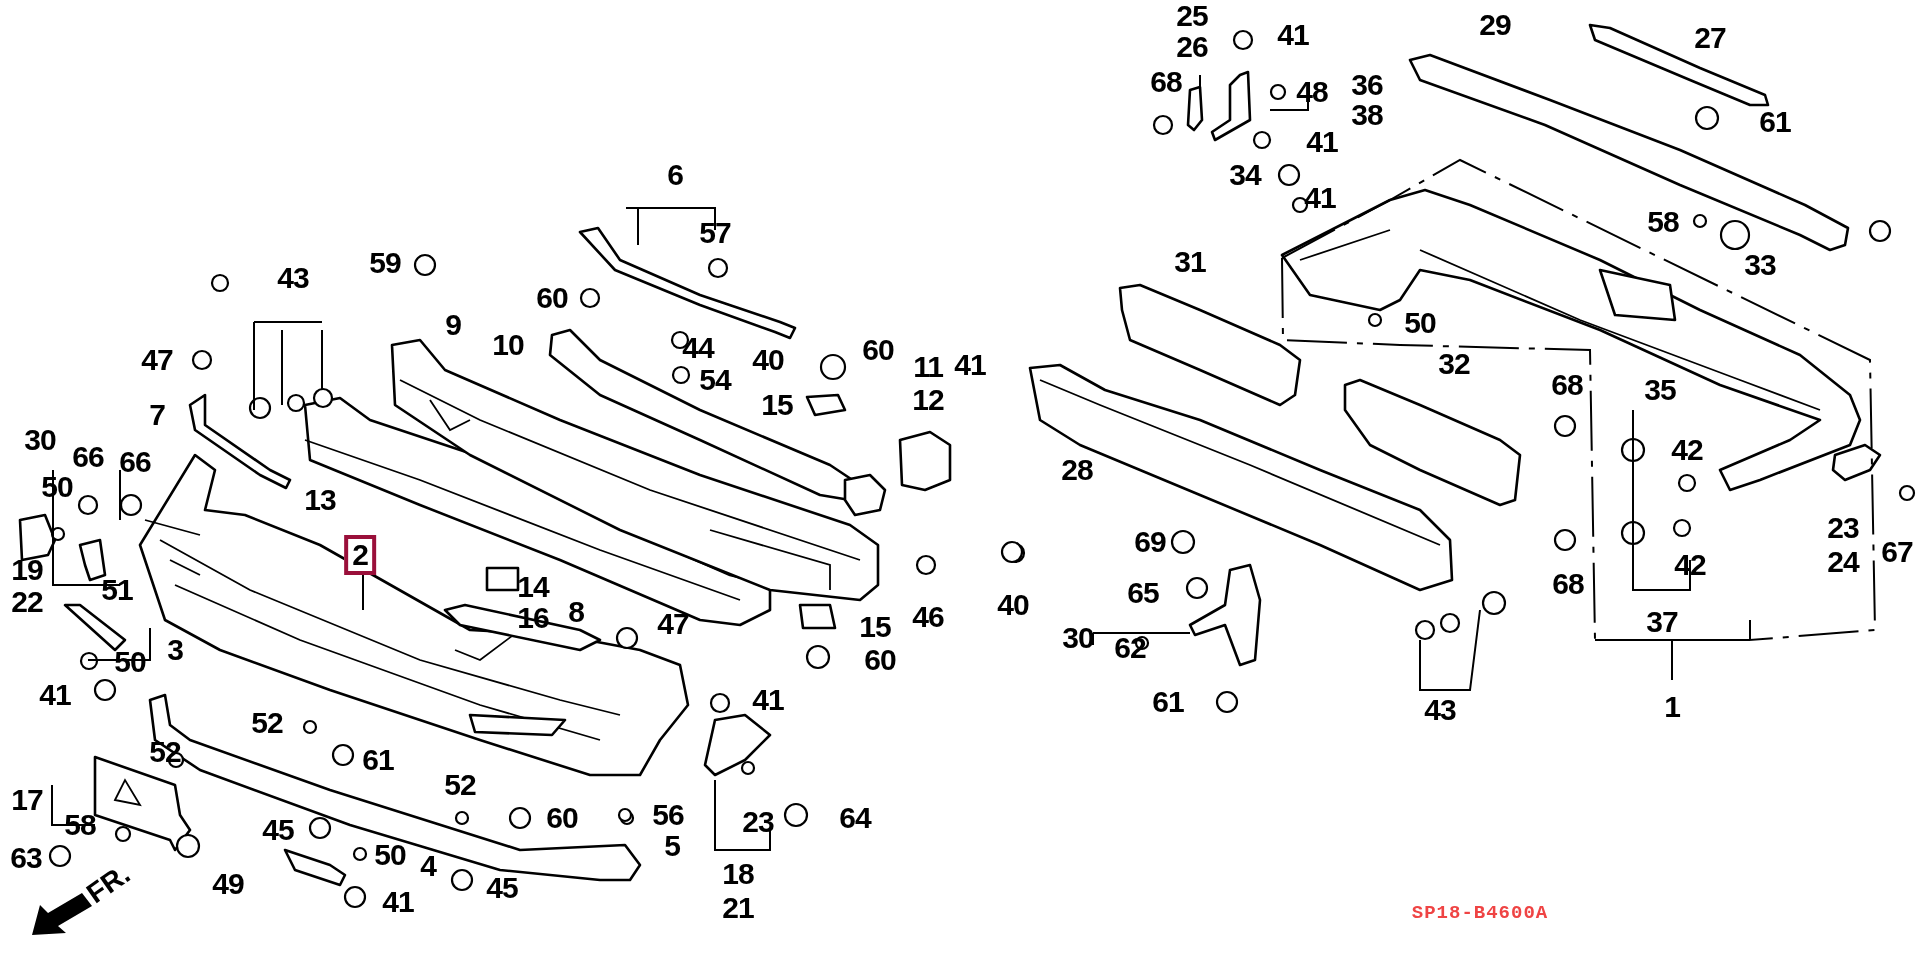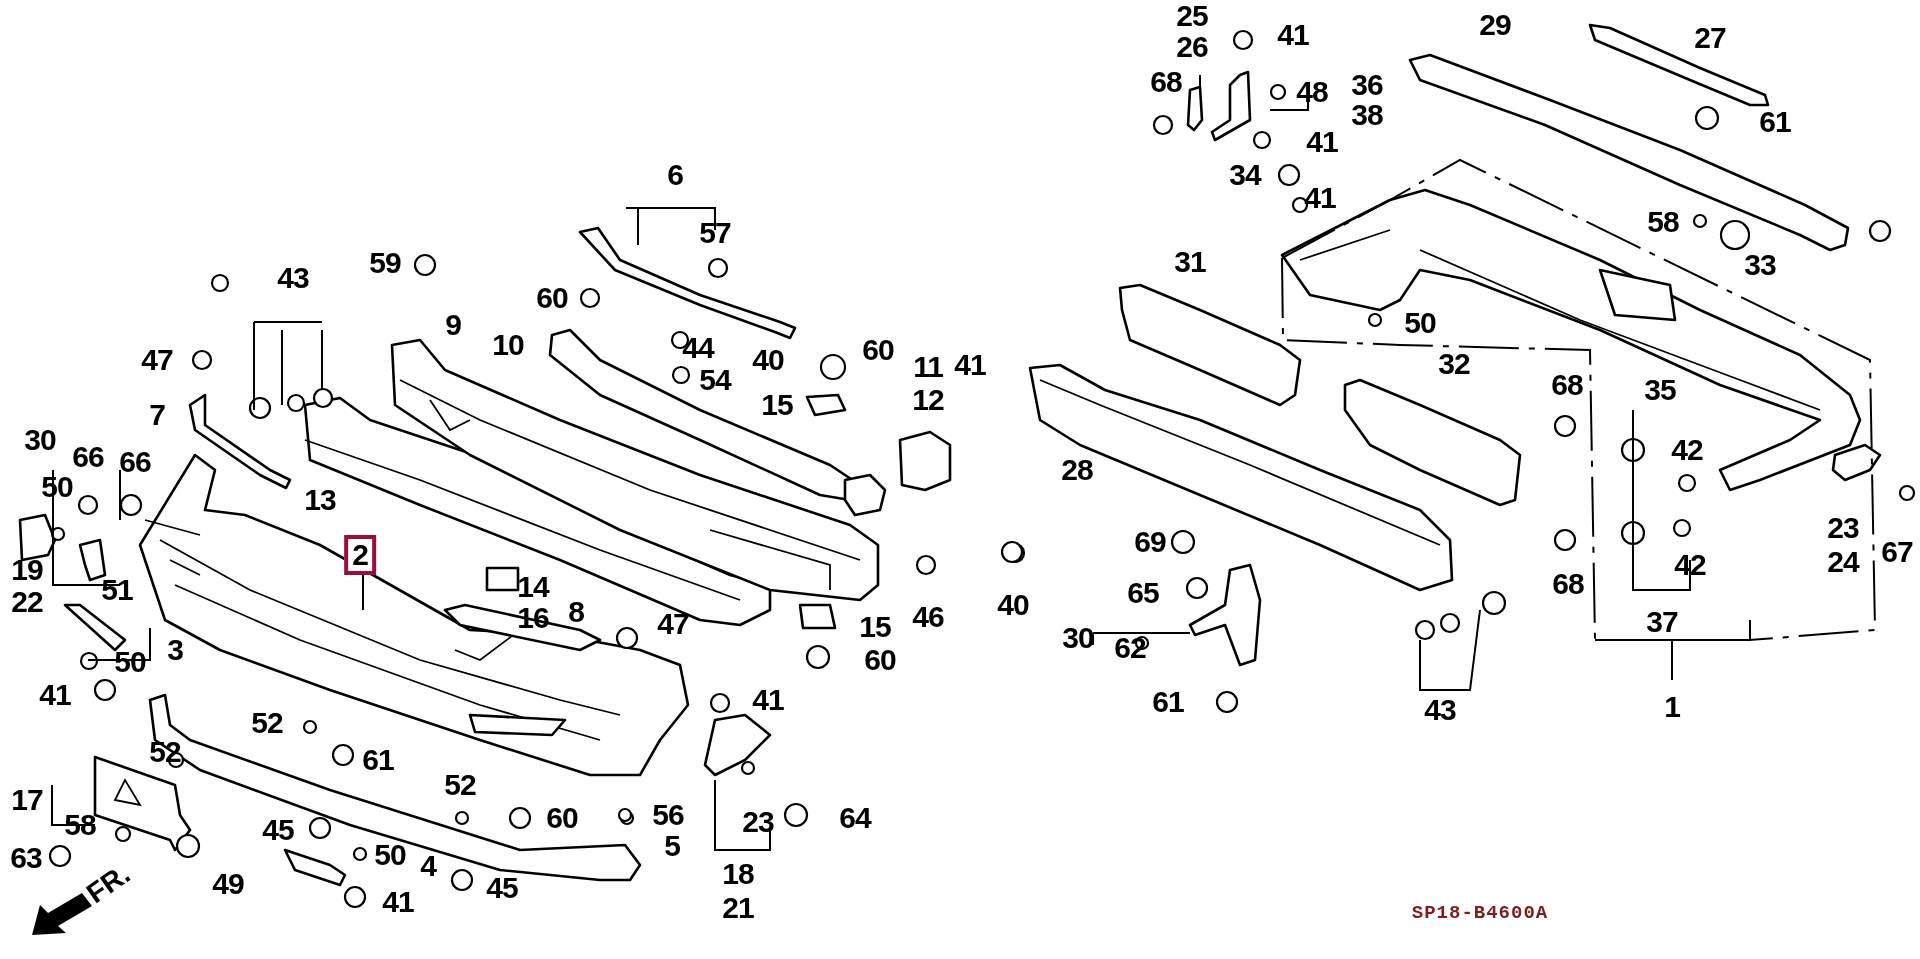--- a/index.html
+++ b/index.html
@@ -4,21 +4,21 @@
   <style>
     html, body { margin: 0; padding: 0; background: #ffffff; }
     body { width: 1920px; height: 959px; position: relative; overflow: hidden;
            font-family: "Liberation Sans", "DejaVu Sans", sans-serif; }
     #canvas { position: absolute; left: 0; top: 0; width: 1920px; height: 959px; }
     .lbl { position: absolute; font-family: "Liberation Sans", sans-serif; font-weight: 700;
            font-size: 30px; line-height: 30px; color: #000; letter-spacing: -1px;
            transform: translate(-50%, -50%); white-space: nowrap; cursor: pointer; }
     .lbl.hl { border: 4px solid #9a0f3a; padding: 1px 4px; background: #fff; }
     .code { position: absolute; left: 1480px; top: 913px; font-family: "Liberation Mono", "DejaVu Sans Mono", monospace;
-            font-weight: 700; font-size: 19px; letter-spacing: 1px; color: #7f1d1d; transform: translate(-50%,-50%); }
+            font-weight: 700; font-size: 19px; letter-spacing: 1px; color: #ef4444; transform: translate(-50%,-50%); }
     .fr-text { position: absolute; left: 86px; top: 868px; font-family: "Liberation Sans", sans-serif; font-weight: 900;
                font-size: 28px; transform: rotate(-35deg); color: #000; }
     svg .part { fill: #fff; stroke: #000; stroke-width: 2.6; stroke-linejoin: round; }
     svg .thin { fill: none; stroke: #000; stroke-width: 1.8; }
     svg .lead { fill: none; stroke: #000; stroke-width: 2; }
     svg .dash { fill: none; stroke: #000; stroke-width: 2; stroke-dasharray: 60 10 6 10; }
     svg .fast { fill: #fff; stroke: #000; stroke-width: 2.2; }
   </style>
 </head>
 <body>

